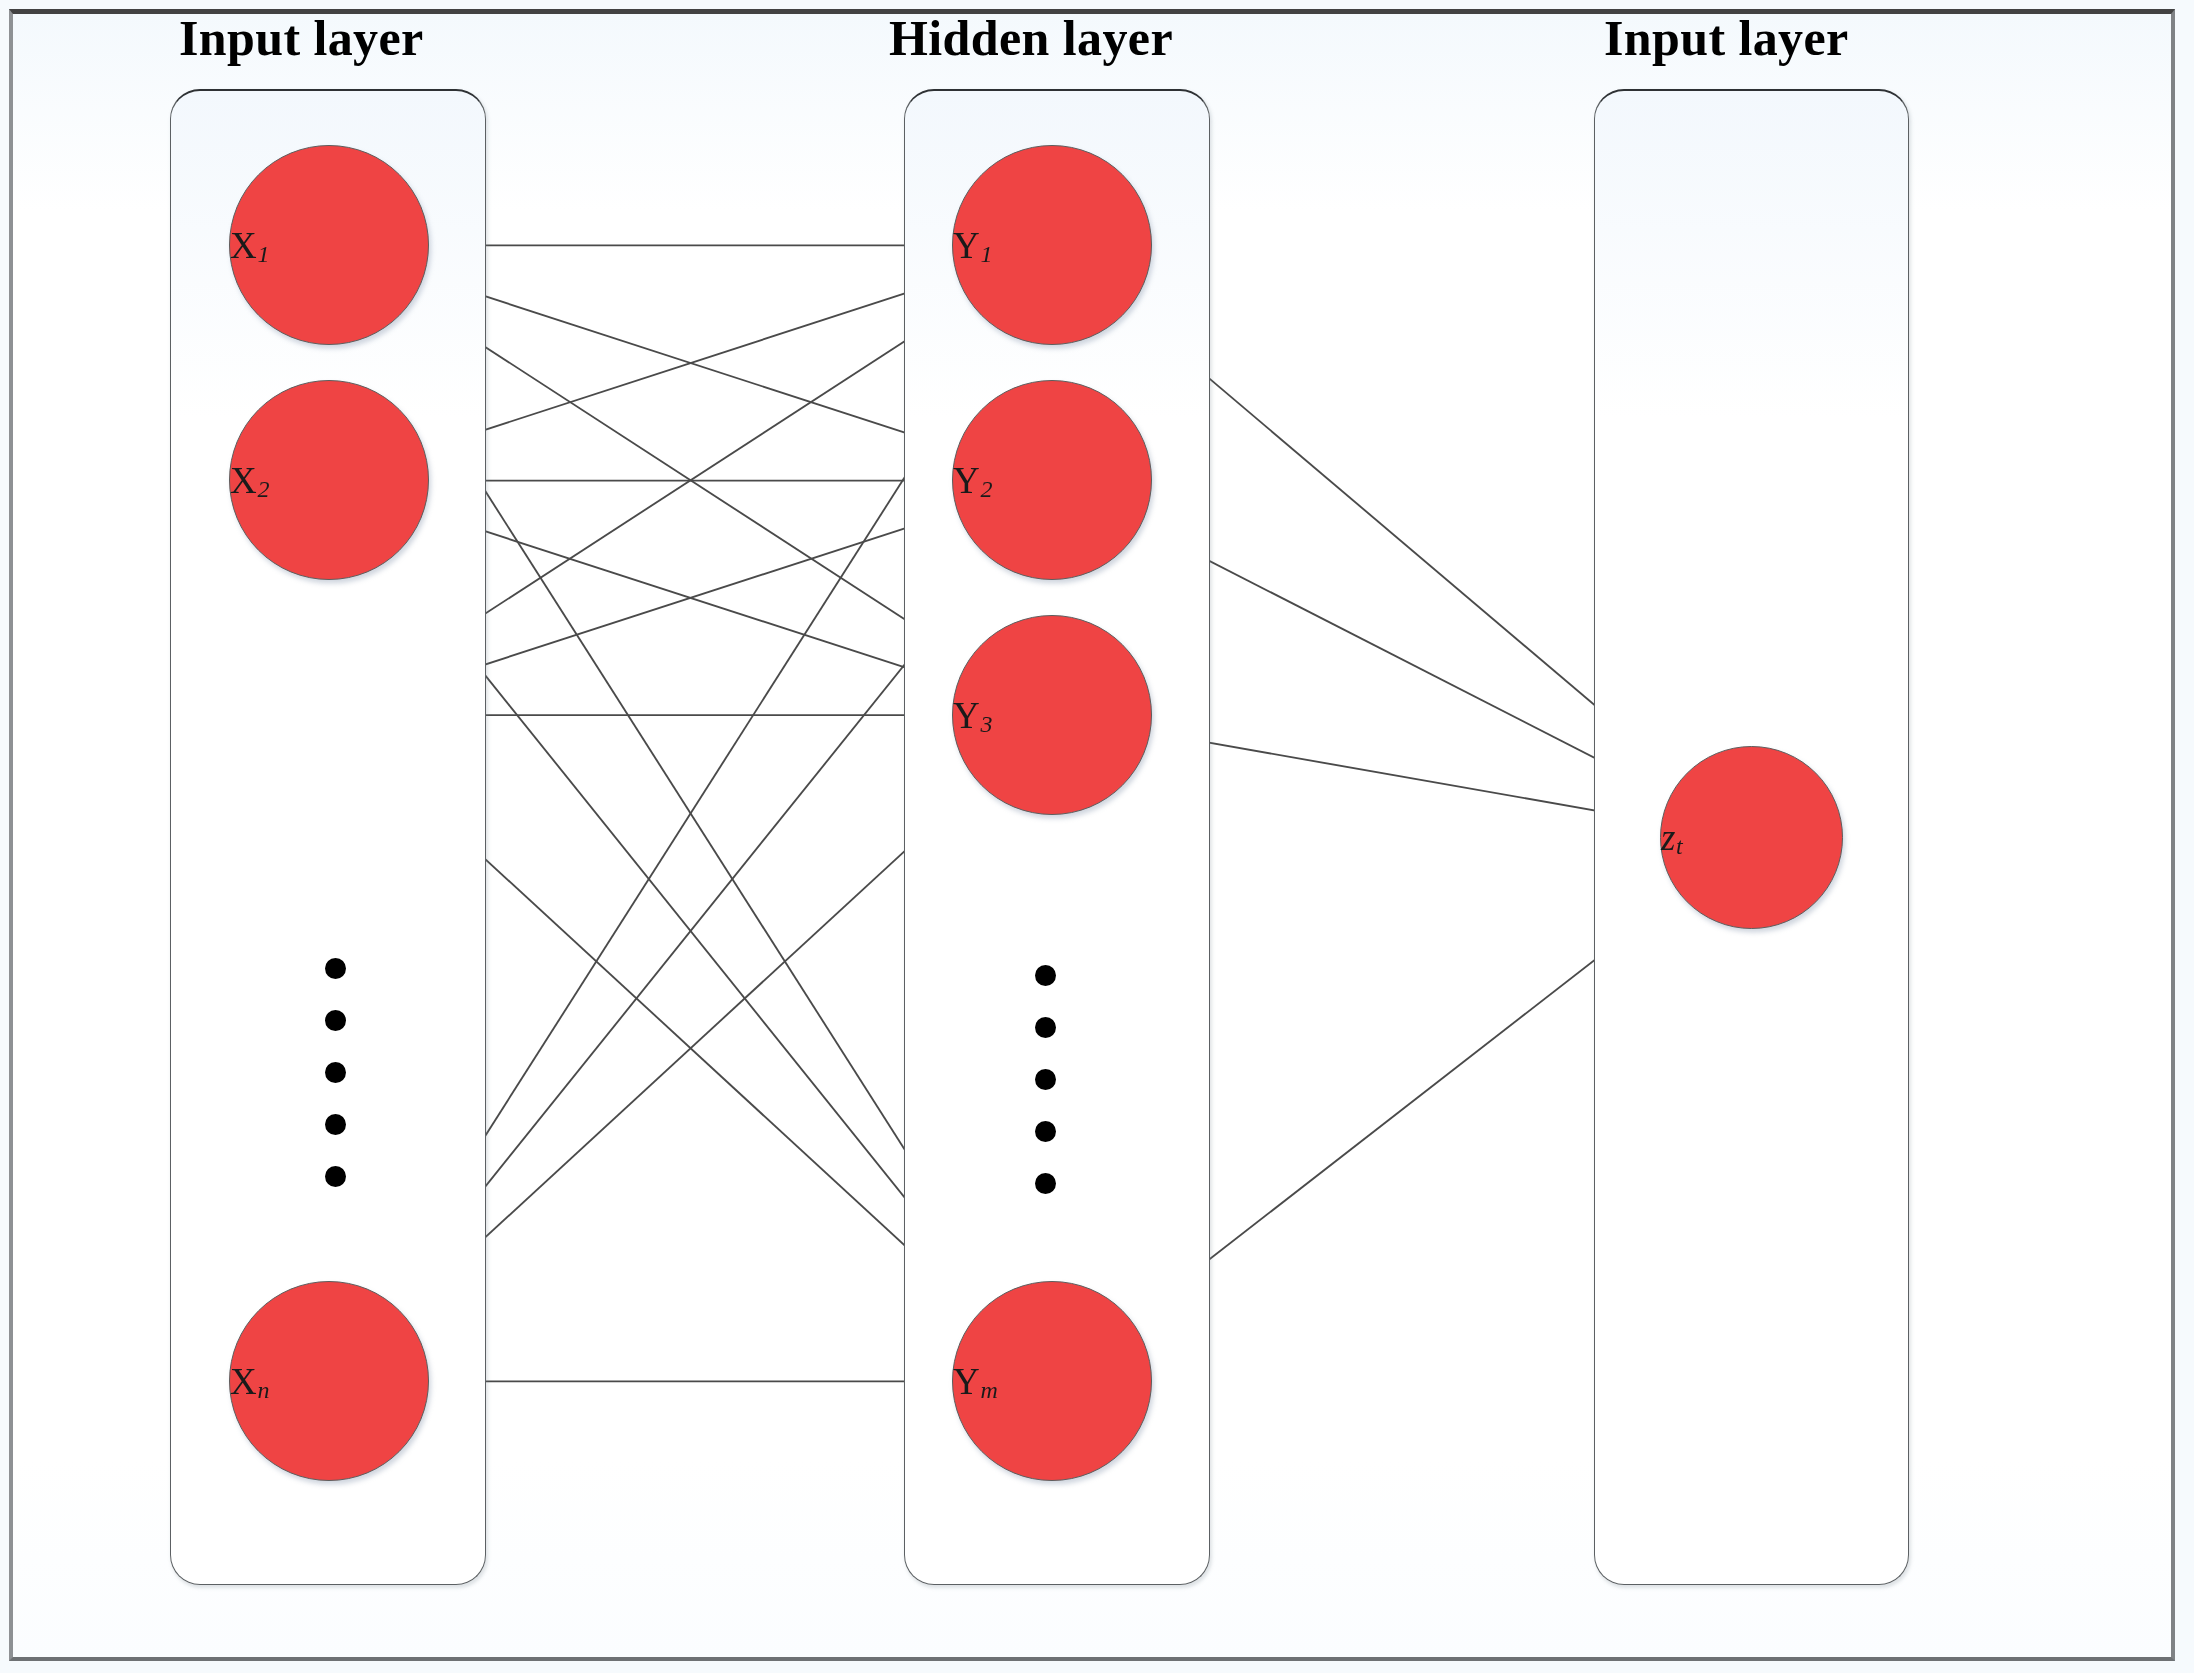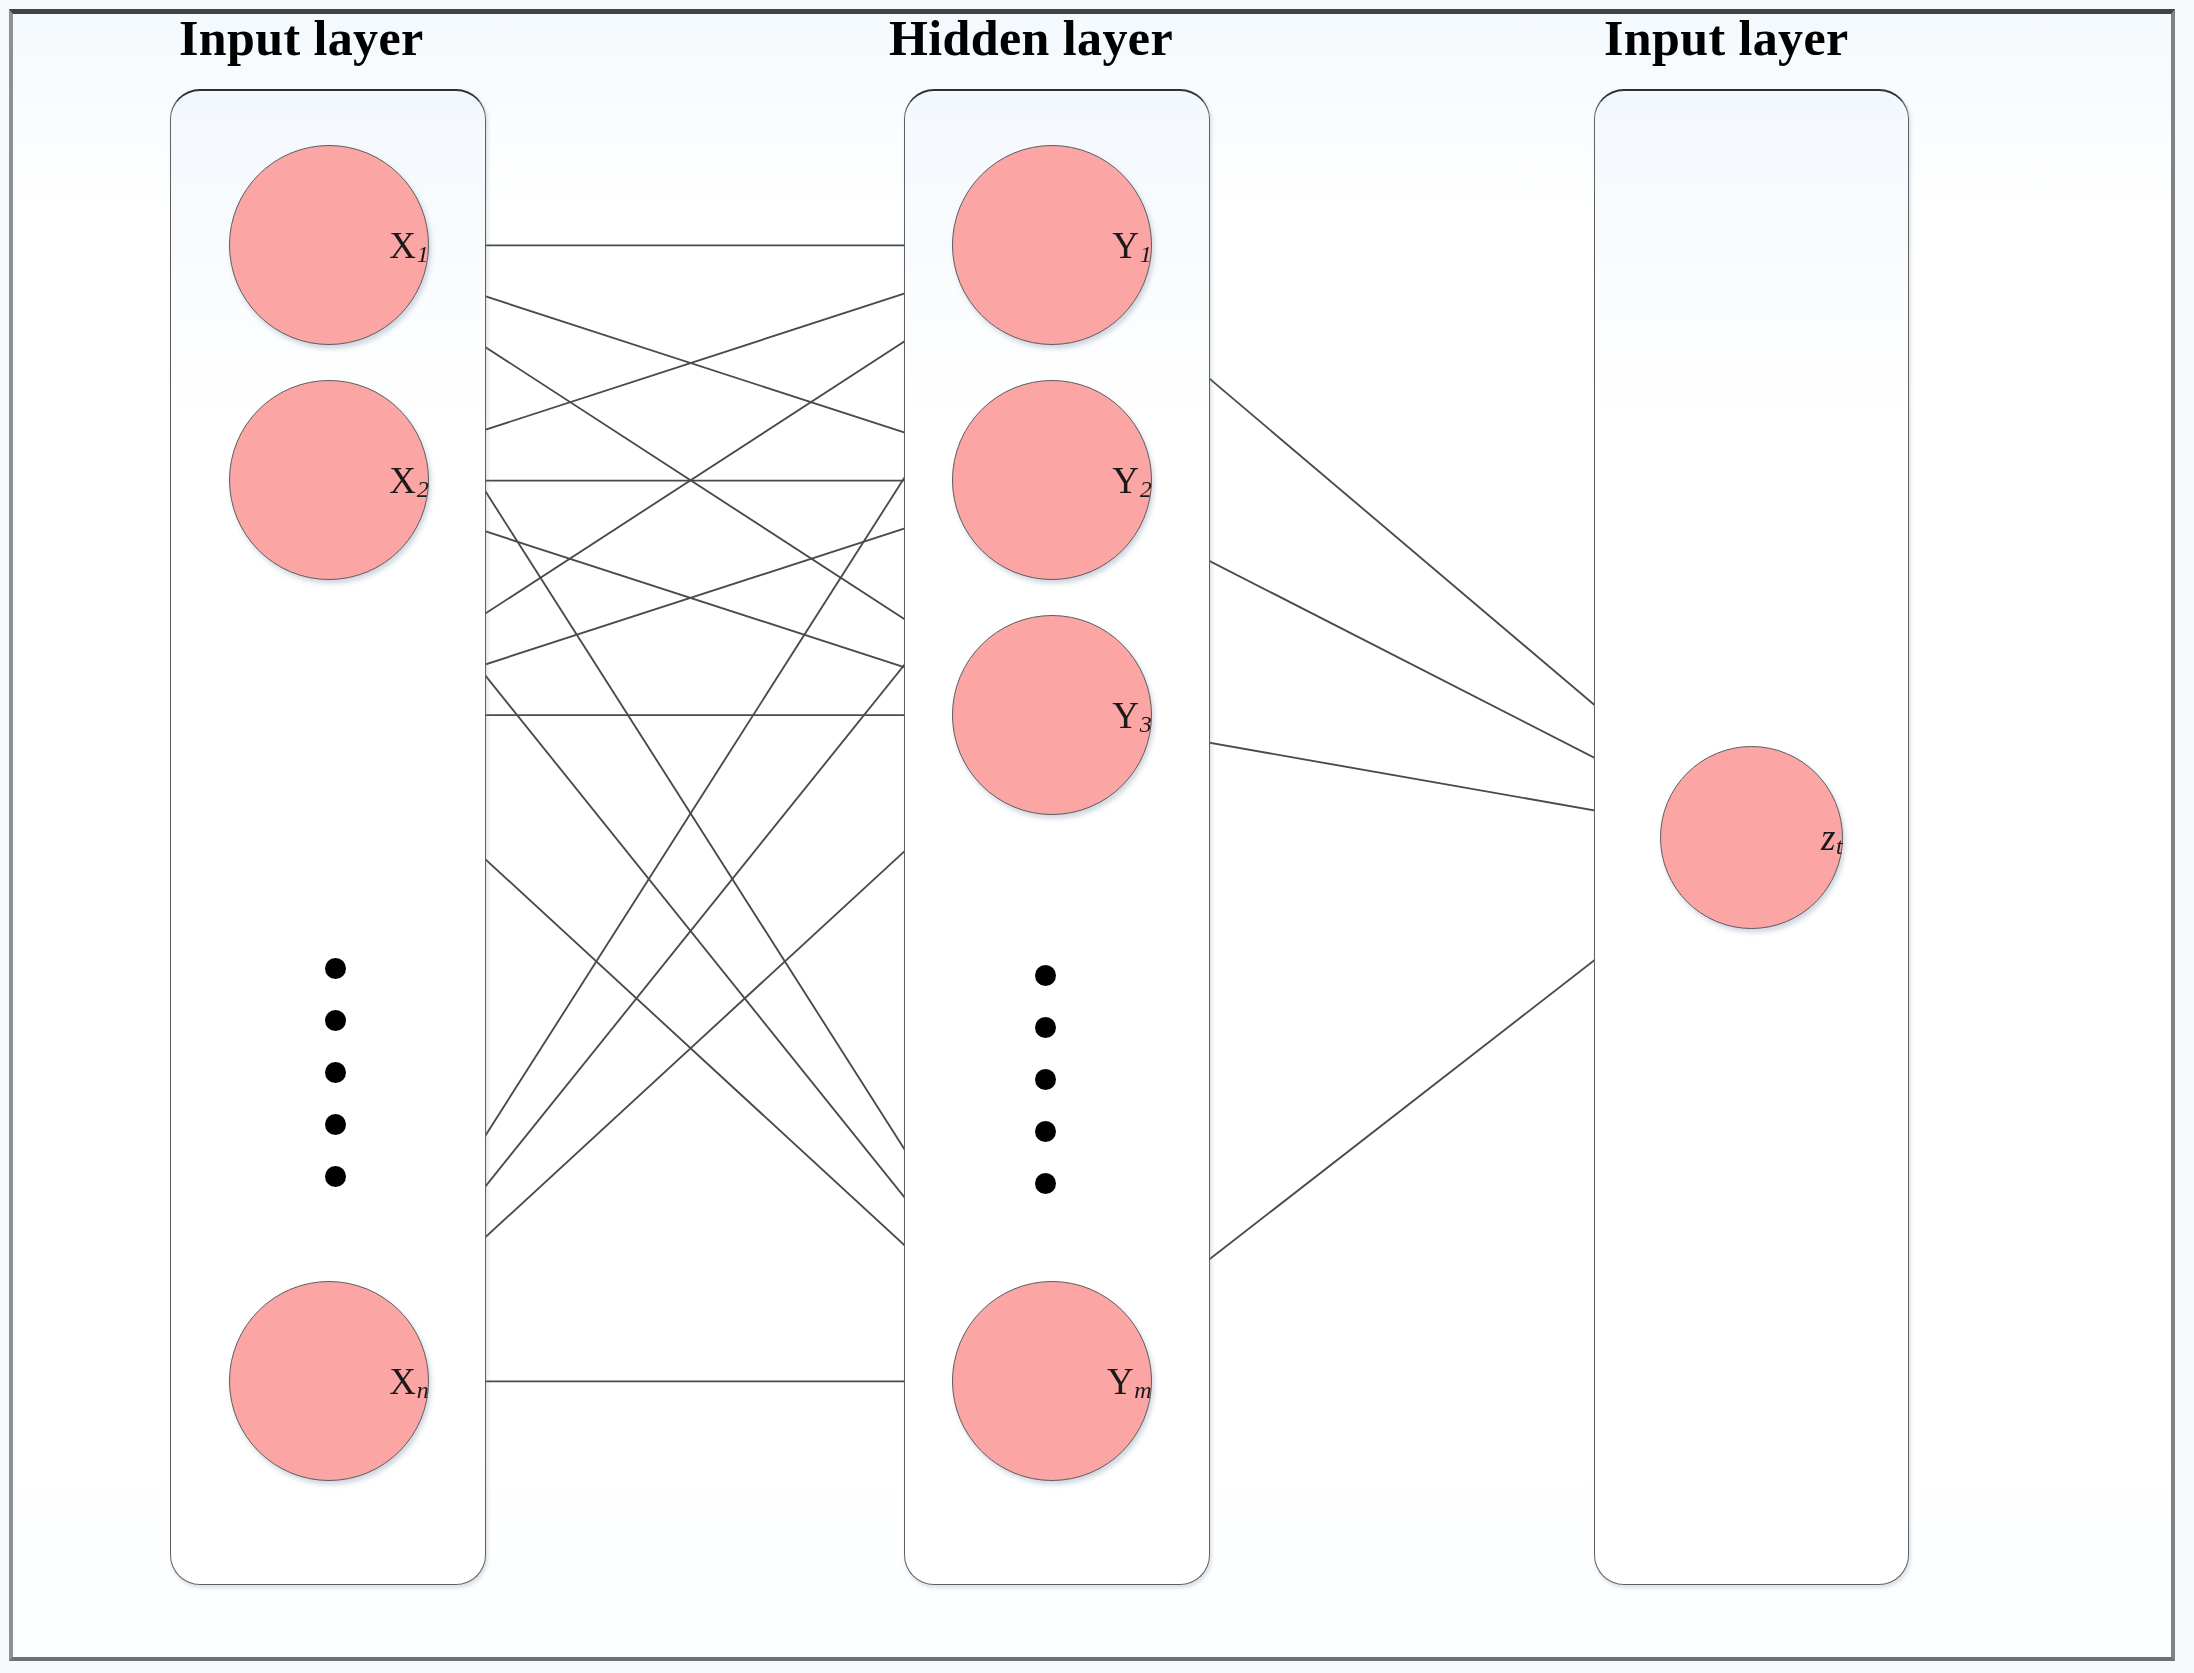--- a/index.html
+++ b/index.html
@@ -60,26 +60,26 @@
     font-size: 50px;
     color: #000000;
     letter-spacing: 0.4px;
     white-space: nowrap;
     line-height: 1;
   }
   .node {
     position: absolute;
     box-sizing: border-box;
     border-radius: 50%;
-    background: #fca5a5;
+    background: #ef4444;
     border: 1.8px solid #5d5d5d;
     box-shadow: 2.1px 3.6px 5px rgba(150,165,185,0.45);
     display: flex;
     align-items: center;
-    justify-content: flex-end;
+    justify-content: flex-start;
   }
   .node-label {
     font-family: "Liberation Serif", "DejaVu Serif", serif;
     font-size: 37px;
     color: #1a1a1a;
     line-height: 1;
     white-space: nowrap;
     user-select: none;
   }
   .node-label .sub {

